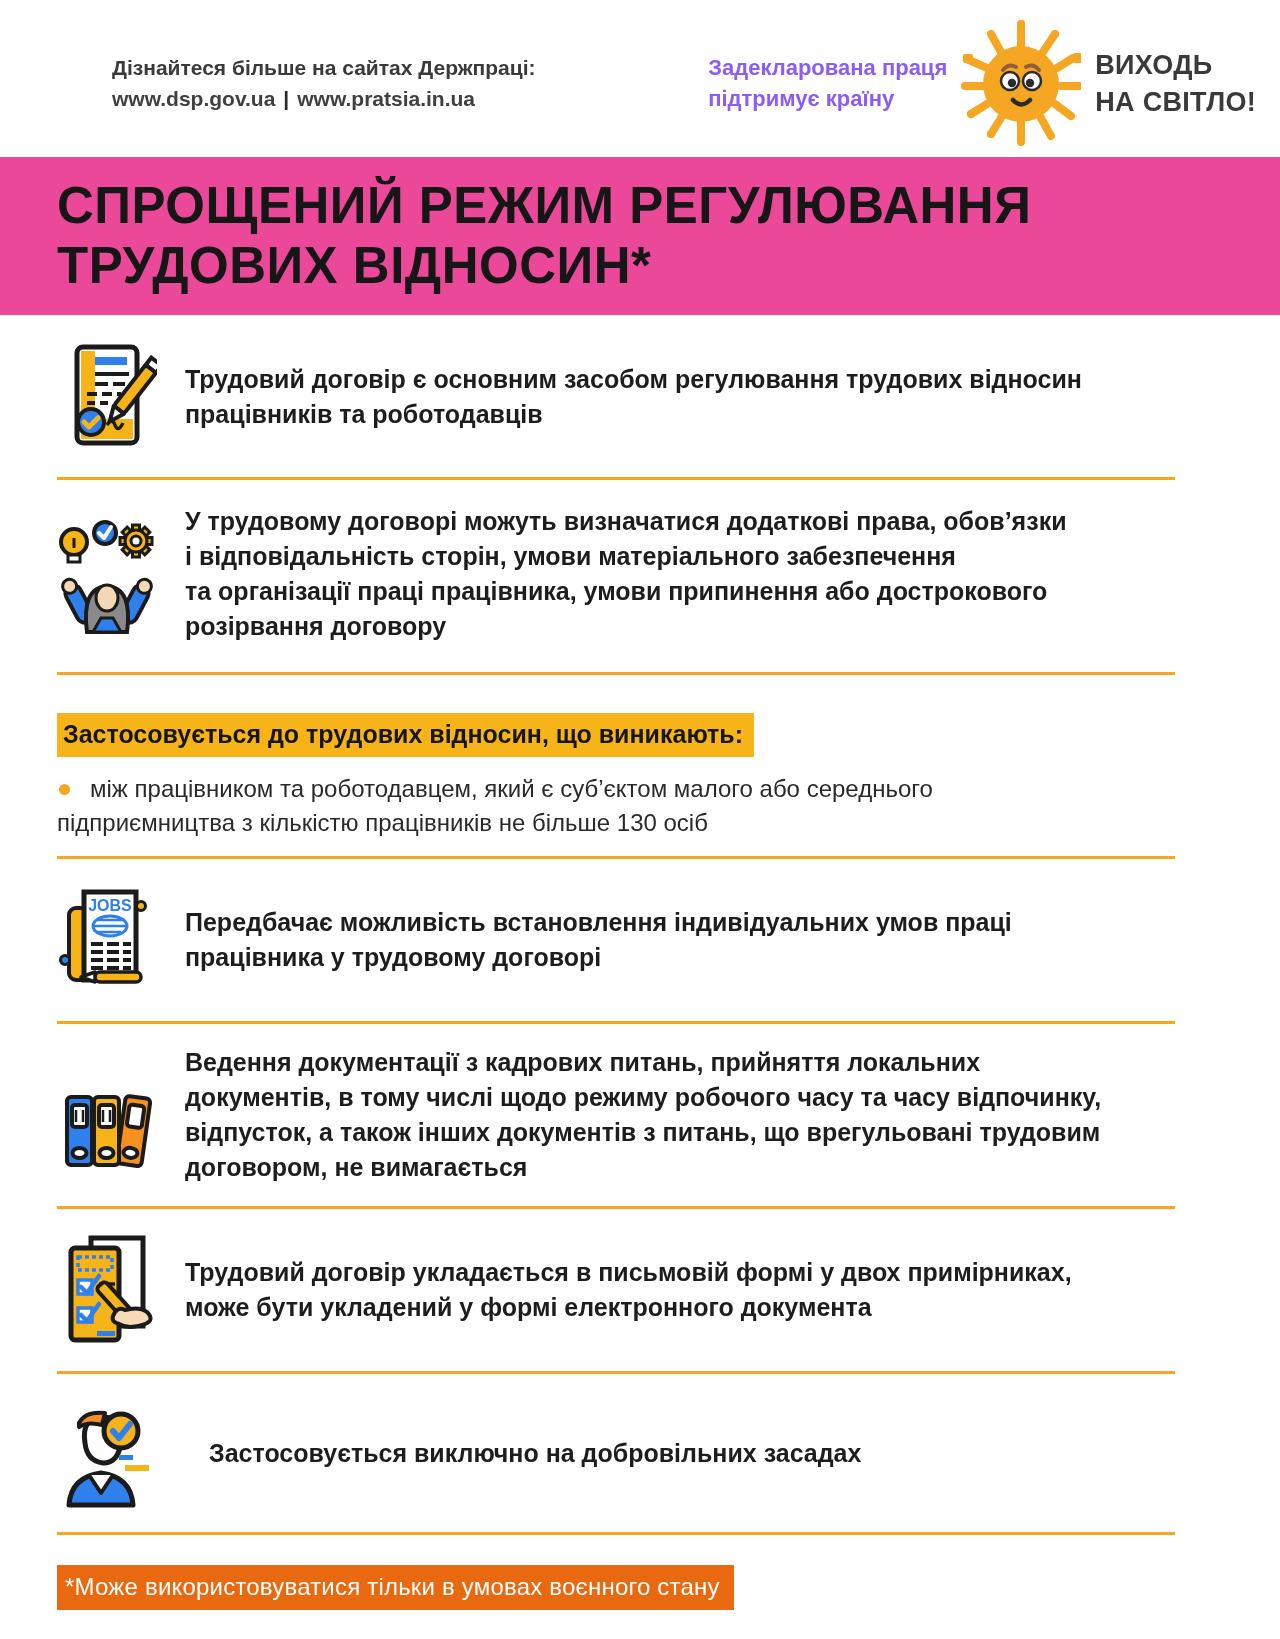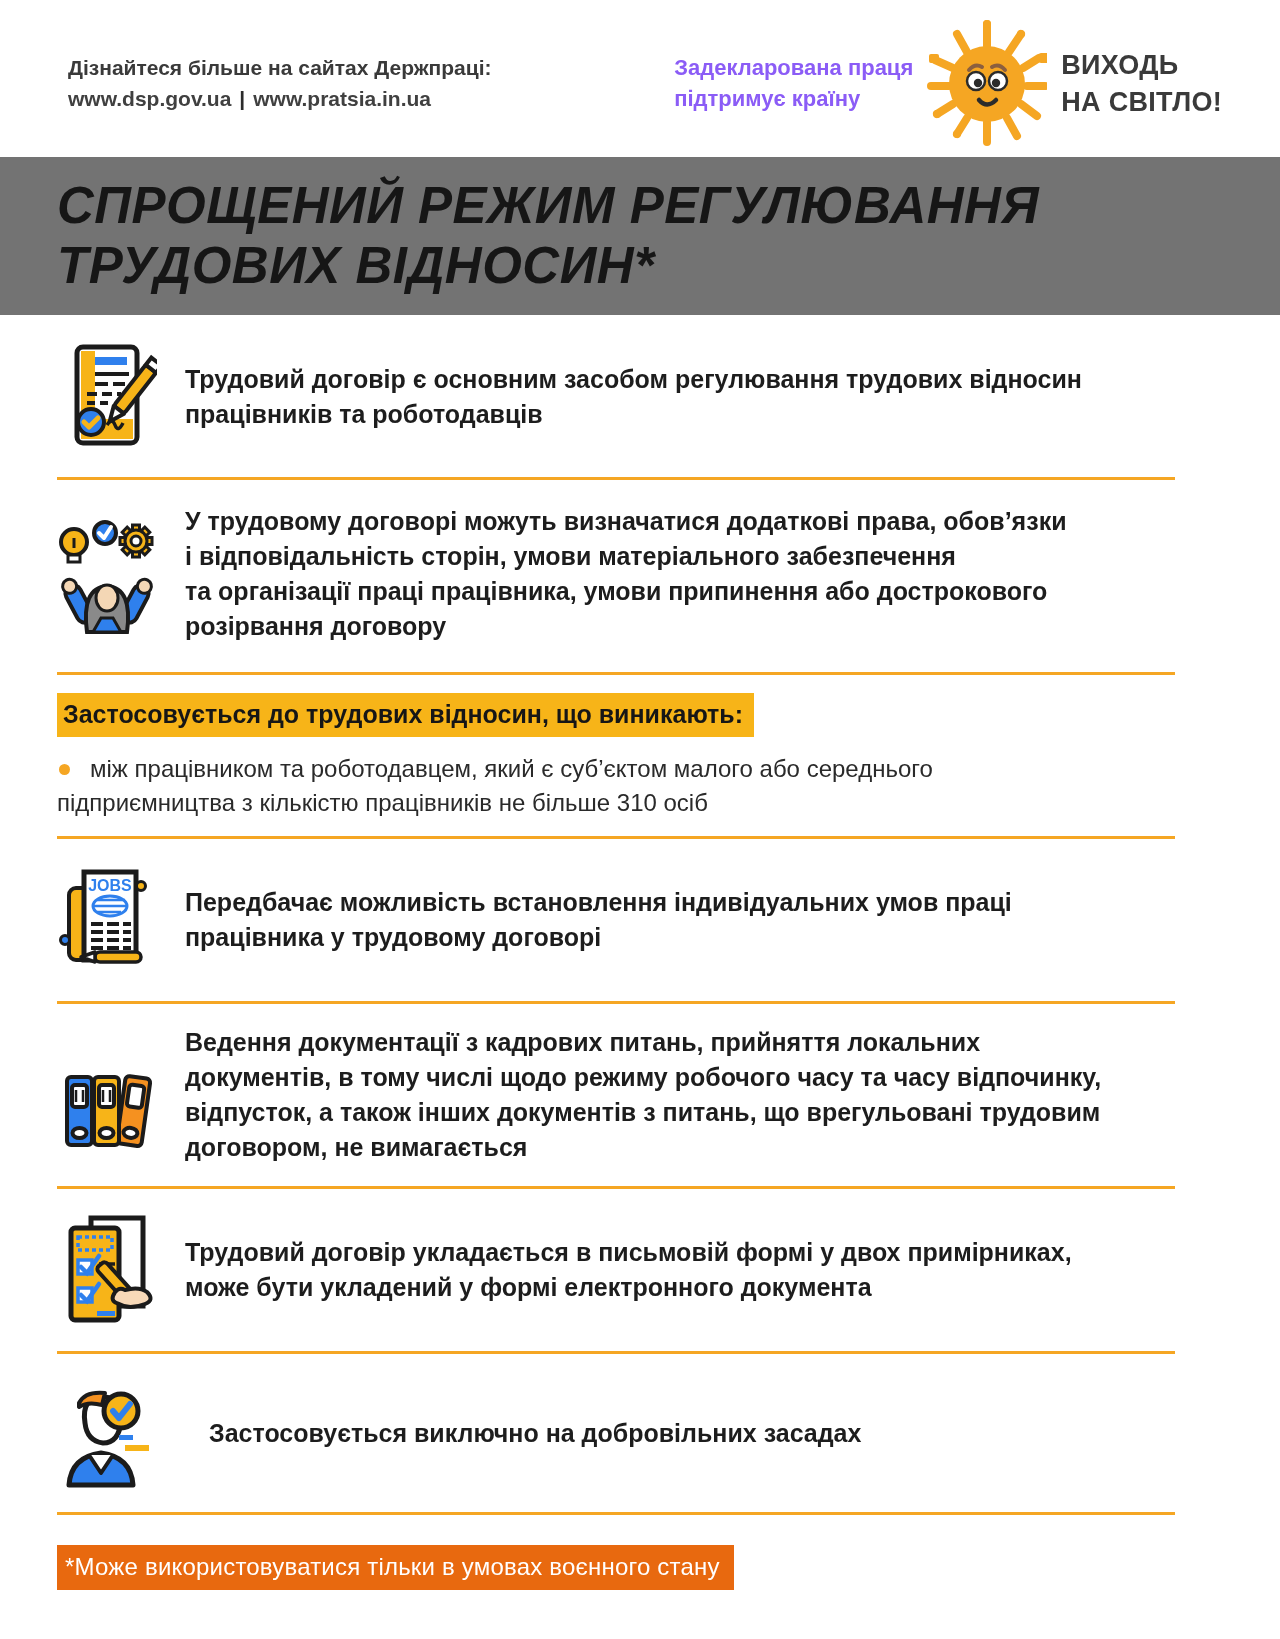--- a/index.html
+++ b/index.html
@@ -6,33 +6,34 @@
   html,body { background:#ffffff; }
   body {
     width:1280px; height:1639px; overflow:hidden;
     font-family:"Liberation Sans", sans-serif;
     color:#222;
   }
   
   .top-header {
     height:157px;
     display:flex; justify-content:space-between; align-items:center;
-    padding:10px 58px 0 68px;
+    padding:10px 24px 0 68px;
+    margin-left:44px;
   }
   .info-block .info-title { font-size:21px; font-weight:bold; color:#3a3a3a; }
   .info-links { margin-top:7px; font-size:21px; font-weight:bold; color:#F5A623; }
   .info-links .sep { color:#2b2b2b; margin:0 8px; font-weight:bold; }
   .info-links a { color:#404040; text-decoration:none; cursor:pointer; }
   .brand-block { display:flex; align-items:center; gap:14px; }
   .slogan { font-size:22px; font-weight:bold; color:#8b5cf6; text-align:left; line-height:1.4; white-space:pre-line; }
   .logo-text { font-size:27px; font-weight:800; color:#3a3a3a; line-height:1.35; white-space:pre-line; letter-spacing:0.3px; }
   
   .banner {
-    background:#737373; height:158px; width:100%;
-    padding:25px 57px; display:flex; align-items:center;font-style:italic;
+    background:#ec4899; height:158px; width:100%;
+    padding:25px 57px; display:flex; align-items:center;
   }
   .banner h1 {
     font-size:51px; font-weight:800; color:#161616;
     line-height:1.18; letter-spacing:0.5px; white-space:pre-line;
   }
   
   .content { padding:0 105px 0 57px; }
   .row { display:flex; align-items:center; }
   .icon-cell { width:128px; flex-shrink:0; display:flex; justify-content:flex-start; }
   .row .txt {
@@ -40,21 +41,21 @@
     line-height:35px; white-space:pre-line;
   }
   .row-1 { padding:26px 0 24px 0; }
   .row-2 { padding:24px 0 28px 0; }
   .row-3 { padding:25px 0 25px 0; }
   .row-4 { padding:21px 0 21px 0; }
   .row-5 { padding:23px 0 23px 0; }
   .row-6 { padding:23px 0 23px 0;gap:24px; }
   .divider { border:none; border-top:3px solid #F5A623; }
   
-  .applies { padding:18px 0 16px 0; }
+  .applies { padding:18px 0 16px 0;margin-top:20px; }
   .applies-heading {
     display:inline-block; background:#F7B418; color:#161616;
     font-size:25px; font-weight:bold; padding:7px 11px 8px 6px;
   }
   .bullet { margin-top:15px; font-size:24px; color:#2a2a2a; line-height:34px; }
   .bullet .dot {
     display:inline-block; width:11px; height:11px; border-radius:50%;
     background:#F5A623; margin:0 20px 2px 2px;
   }
   .bullet .btxt { white-space:pre-line; }
@@ -183,21 +184,21 @@
     <div class="txt">У трудовому договорі можуть визначатися додаткові права, обов’язки
 і відповідальність сторін, умови матеріального забезпечення
 та організації праці працівника, умови припинення або дострокового
 розірвання договору</div>
   </div>
   <hr class="divider">
 
   <div class="applies">
     <span class="applies-heading">Застосовується до трудових відносин, що виникають:</span>
     <p class="bullet"><span class="dot"></span><span class="btxt">між працівником та роботодавцем, який є суб’єктом малого або середнього
-підприємництва з кількістю працівників не більше 310 осіб</span></p>
+підприємництва з кількістю працівників не більше 130 осіб</span></p>
   </div>
   <hr class="divider">
 
   <div class="row row-3">
     <div class="icon-cell">
       <svg width="100" height="112" viewBox="0 0 100 112">
         <rect x="12" y="24" width="20" height="72" rx="7" fill="#F7B418" stroke="#1b1b1b" stroke-width="4"></rect>
         <rect x="27" y="8" width="52" height="88" fill="#ffffff" stroke="#1b1b1b" stroke-width="5"></rect>
         <text x="53" y="27" font-size="16" font-weight="bold" fill="#2F80ED" text-anchor="middle" font-family="Liberation Sans, sans-serif">JOBS</text>
         <ellipse cx="53" cy="42" rx="17" ry="10" fill="none" stroke="#2F80ED" stroke-width="3"></ellipse>

